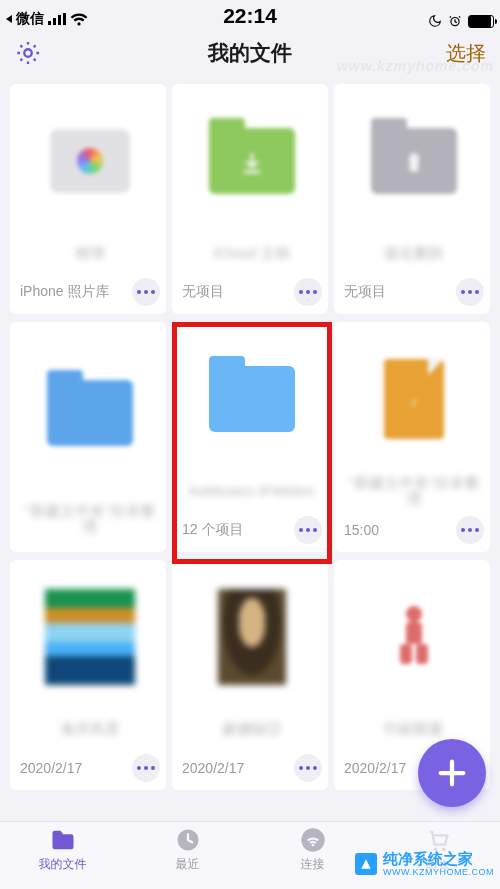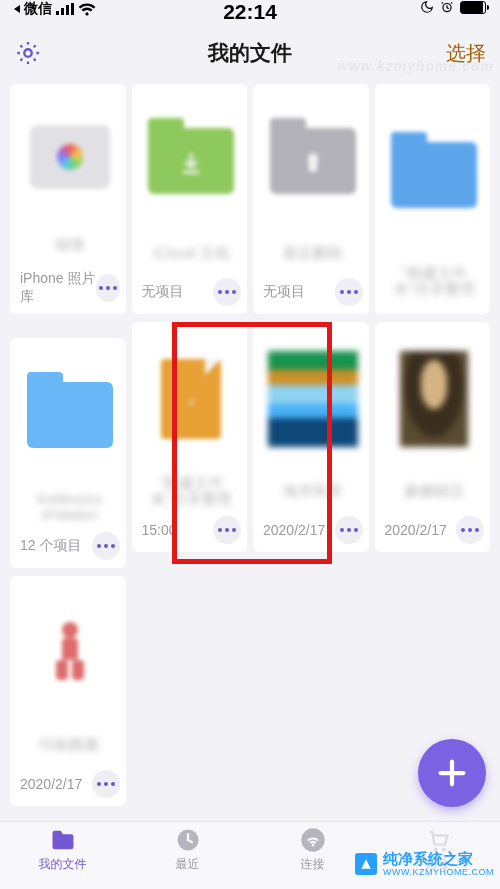--- a/index.html
+++ b/index.html
@@ -1,34 +1,34 @@
 <!DOCTYPE html>
 <html><head>
 <meta charset="utf-8">
 <style>
   * { margin: 0; padding: 0; box-sizing: border-box; -webkit-font-smoothing: antialiased; }
   body { width: 500px; height: 889px; background: #f3f2f7; font-family: -apple-system, "PingFang SC", sans-serif; position: relative; overflow: hidden; }
-  .status-bar { height: 28px; display: flex; align-items: flex-start; padding: 0 14px; font-size: 14px; font-weight: 600; color: #000; background:#f3f2f7; }
+  .status-bar { height: 28px; display: flex; align-items: flex-end; padding: 0 6px; font-size: 14px; font-weight: 600; color: #000; background:#f3f2f7; }
   .status-left { display: flex; align-items: center; gap: 4px; }
   .status-left .back-chevron { width:0; height:0; border-top:4px solid transparent; border-bottom:4px solid transparent; border-right:6px solid #000; }
   .status-left .wifi svg, .status-left .sig svg { display:block; }
   .status-center { position:absolute; left:50%; transform:translateX(-50%); font-size:21px; font-weight:600; }
   .status-right { margin-left:auto; display:flex; align-items:center; gap:6px; }
   .battery { width:26px; height:13px; border:1.5px solid #000; border-radius:3px; position:relative; }
   .battery:after { content:""; position:absolute; right:-4px; top:3px; width:2.5px; height:5px; background:#000; border-radius:0 2px 2px 0; }
   .battery .fill { background:#000; height:100%; width:92%; border-radius:1px; }
   .moon-icon { width:14px; height:14px; }
   .alarm-icon { width:14px; height:14px; }
 
   .nav-bar { height: 50px; display:flex; align-items:center; justify-content:space-between; padding: 0 14px; background:#f3f2f7; }
   .nav-title { position:absolute; left:50%; transform:translateX(-50%); font-size:21px; font-weight:700; color:#1a1a1a; }
   .gear-icon { width:28px; height:28px; color:#6b55d6; }
   .select-btn { color:#a16207; font-size:20px; font-weight:400; }
 
-  .grid { padding: 6px 10px 80px; display:grid; grid-template-columns: repeat(4, 1fr); gap:8px 6px; }
+  .grid { padding: 6px 10px 80px; display:grid; grid-template-columns: repeat(3, 1fr); gap:8px 6px; }
   .card { background:#fff; border-radius:6px; height:230px; display:flex; flex-direction:column; padding:10px 6px 8px 10px; position:relative; }
   .thumb-wrap { flex:1; display:flex; align-items:center; justify-content:center; }
   .thumb { width: 90px; height:90px; display:flex; align-items:center; justify-content:center; }
   .card-title { font-size:15px; color:#b8b8b8; text-align:center; margin:6px 0 6px; height:38px; display:flex; align-items:center; justify-content:center; filter: blur(3px); letter-spacing:0; line-height:1.1; }
   .card-foot { display:flex; align-items:center; justify-content:space-between; margin-top:auto; }
   .foot-text { font-size:14px; color:#9a9aa0; }
   .more-btn { width:28px; height:28px; border-radius:50%; background:#efeef5; display:flex; align-items:center; justify-content:center; }
   .more-btn .dots { display:flex; gap:3px; }
   .more-btn .dots span { width:4px; height:4px; background:#6b55d6; border-radius:50%; }
 
@@ -179,21 +179,21 @@
 
   <div class="card">
     <div class="thumb-wrap">
       <div class="thumb blurblk">
         <div class="folder-shape" style="background:#58a9f7;"></div>
       </div>
     </div>
     <div class="card-title">"新建文件夹"目录整理</div>
   </div>
 
-  <div class="card" style="position:relative;margin-top:16px;">
+  <div class="card" style="position:relative;">
     <div class="thumb-wrap">
       <div class="thumb">
         <div class="folder-shape" style="background:#6ab7f8;"></div>
       </div>
     </div>
     <div class="card-title">KeMusics IFWebm</div>
     <div class="card-foot">
       <span class="foot-text">12 个项目</span>
       <span class="more-btn">
           <span class="dots">

